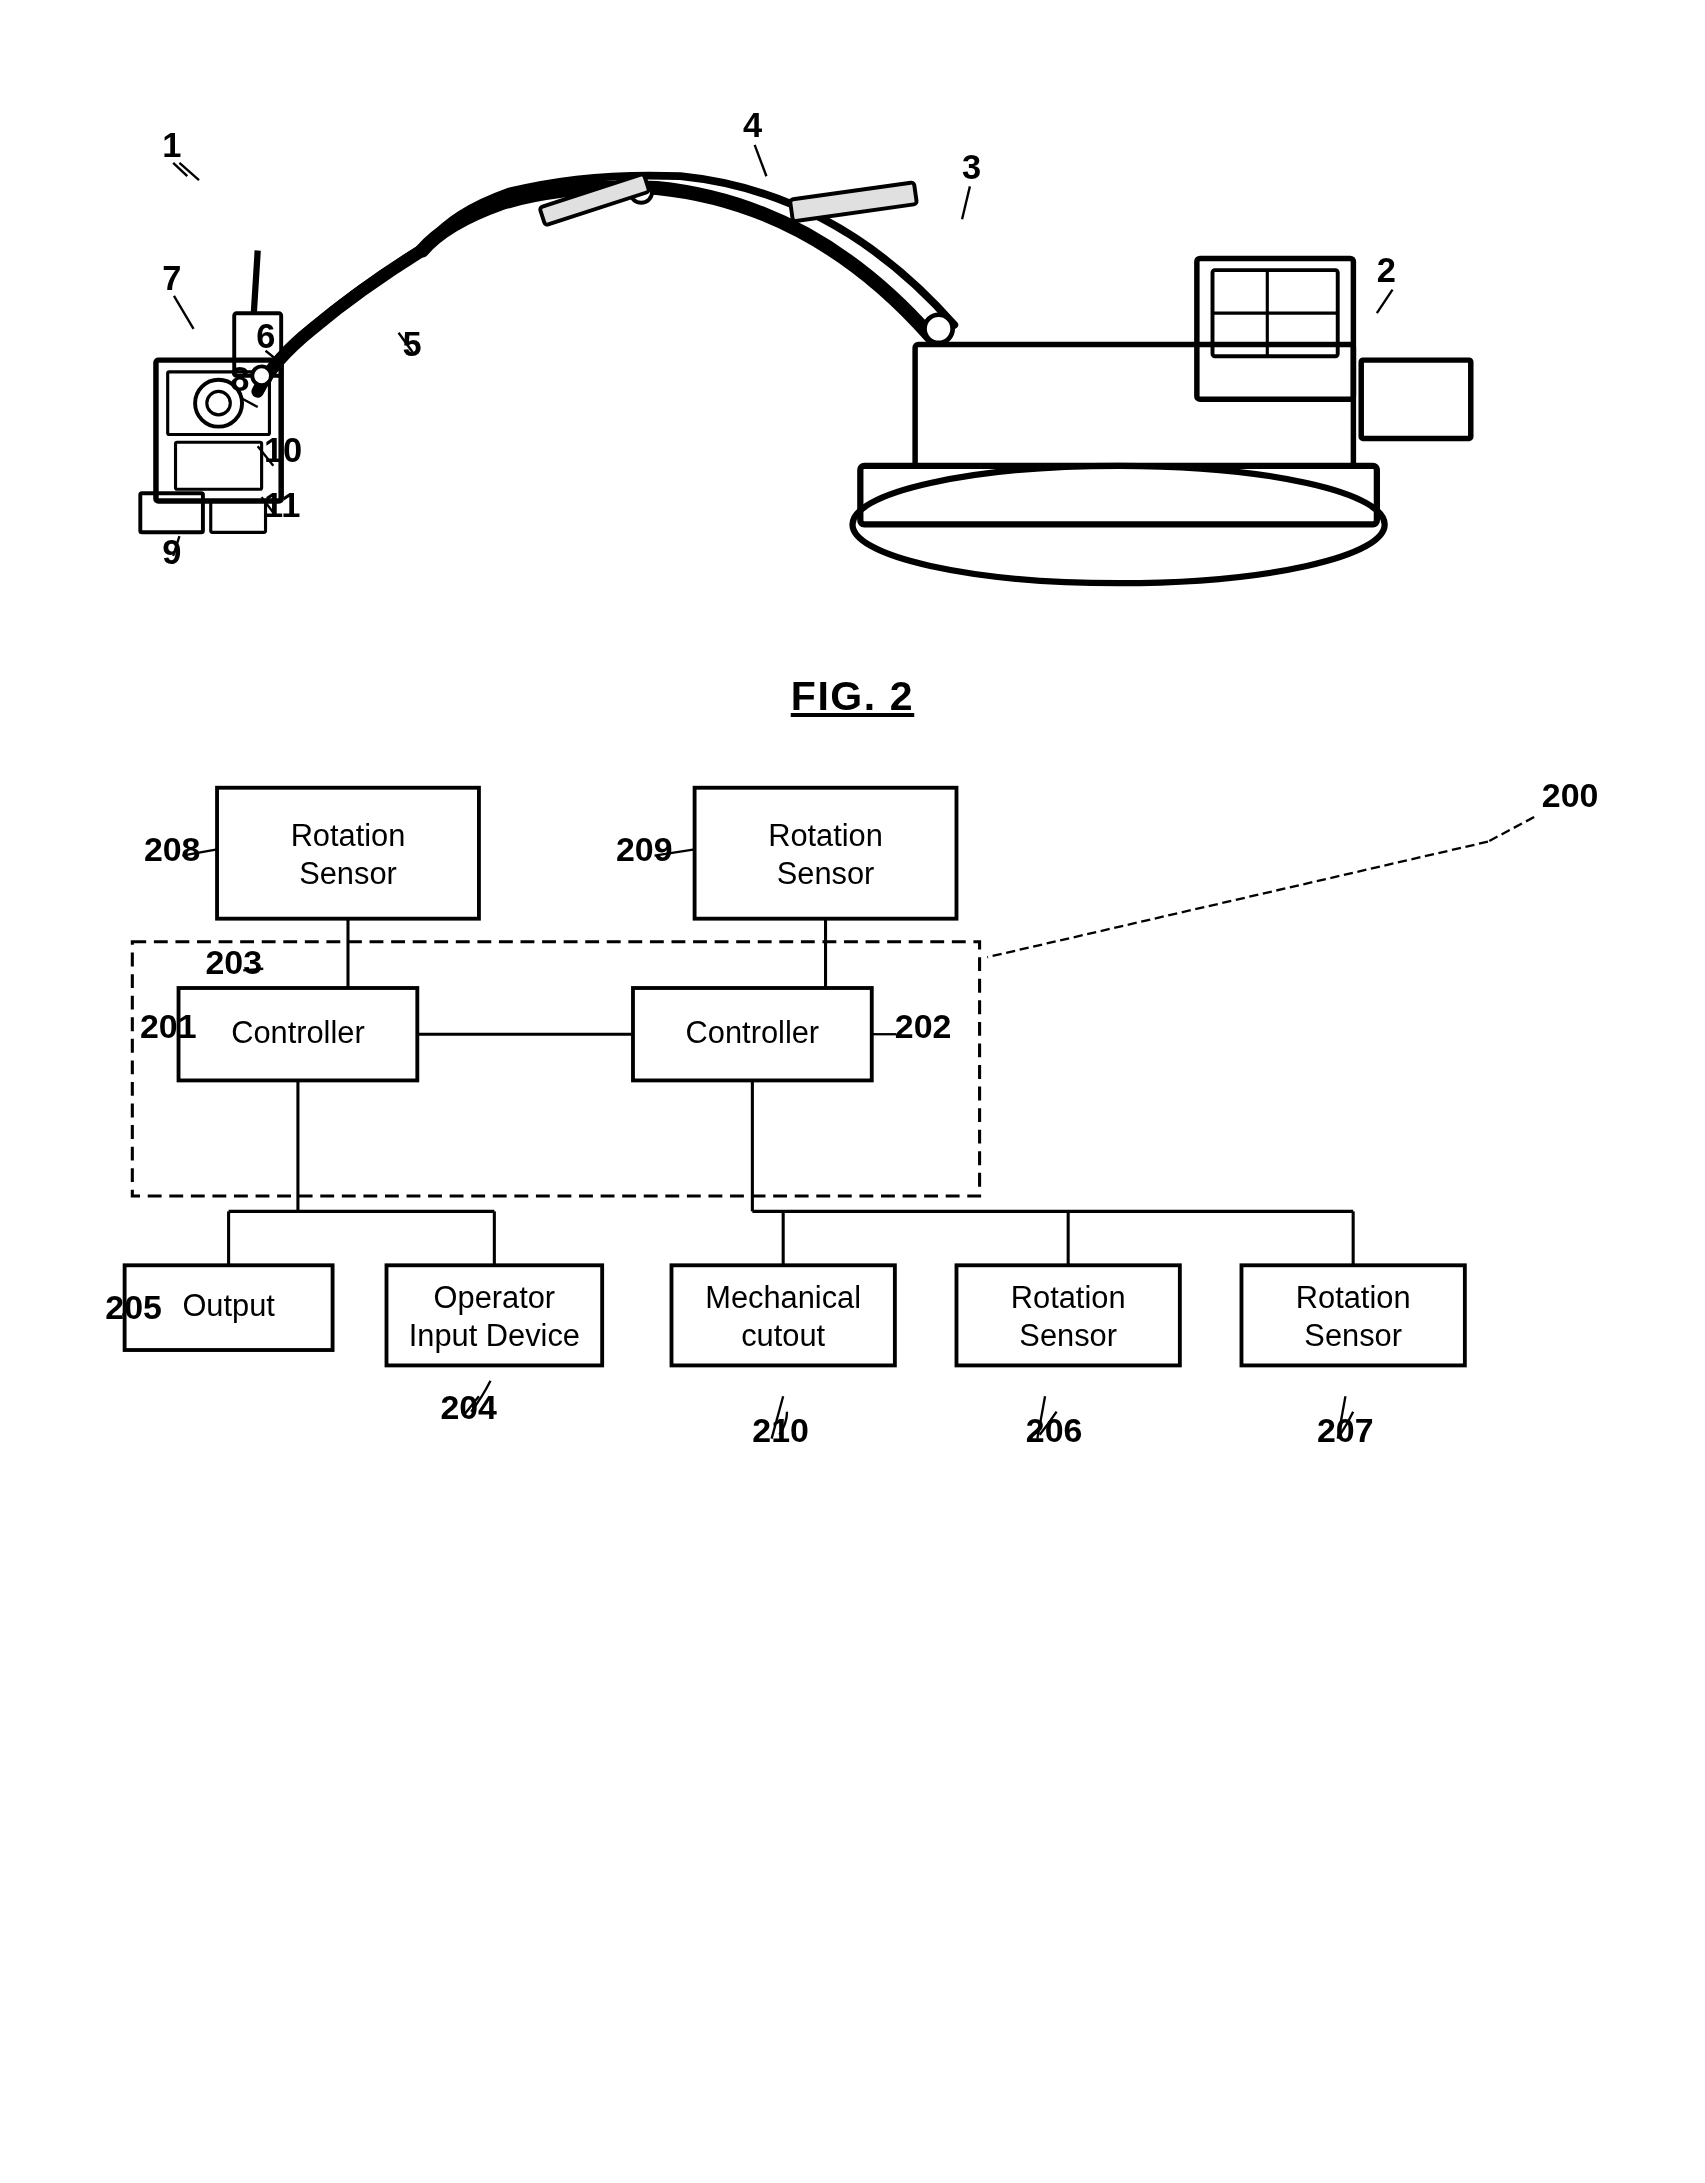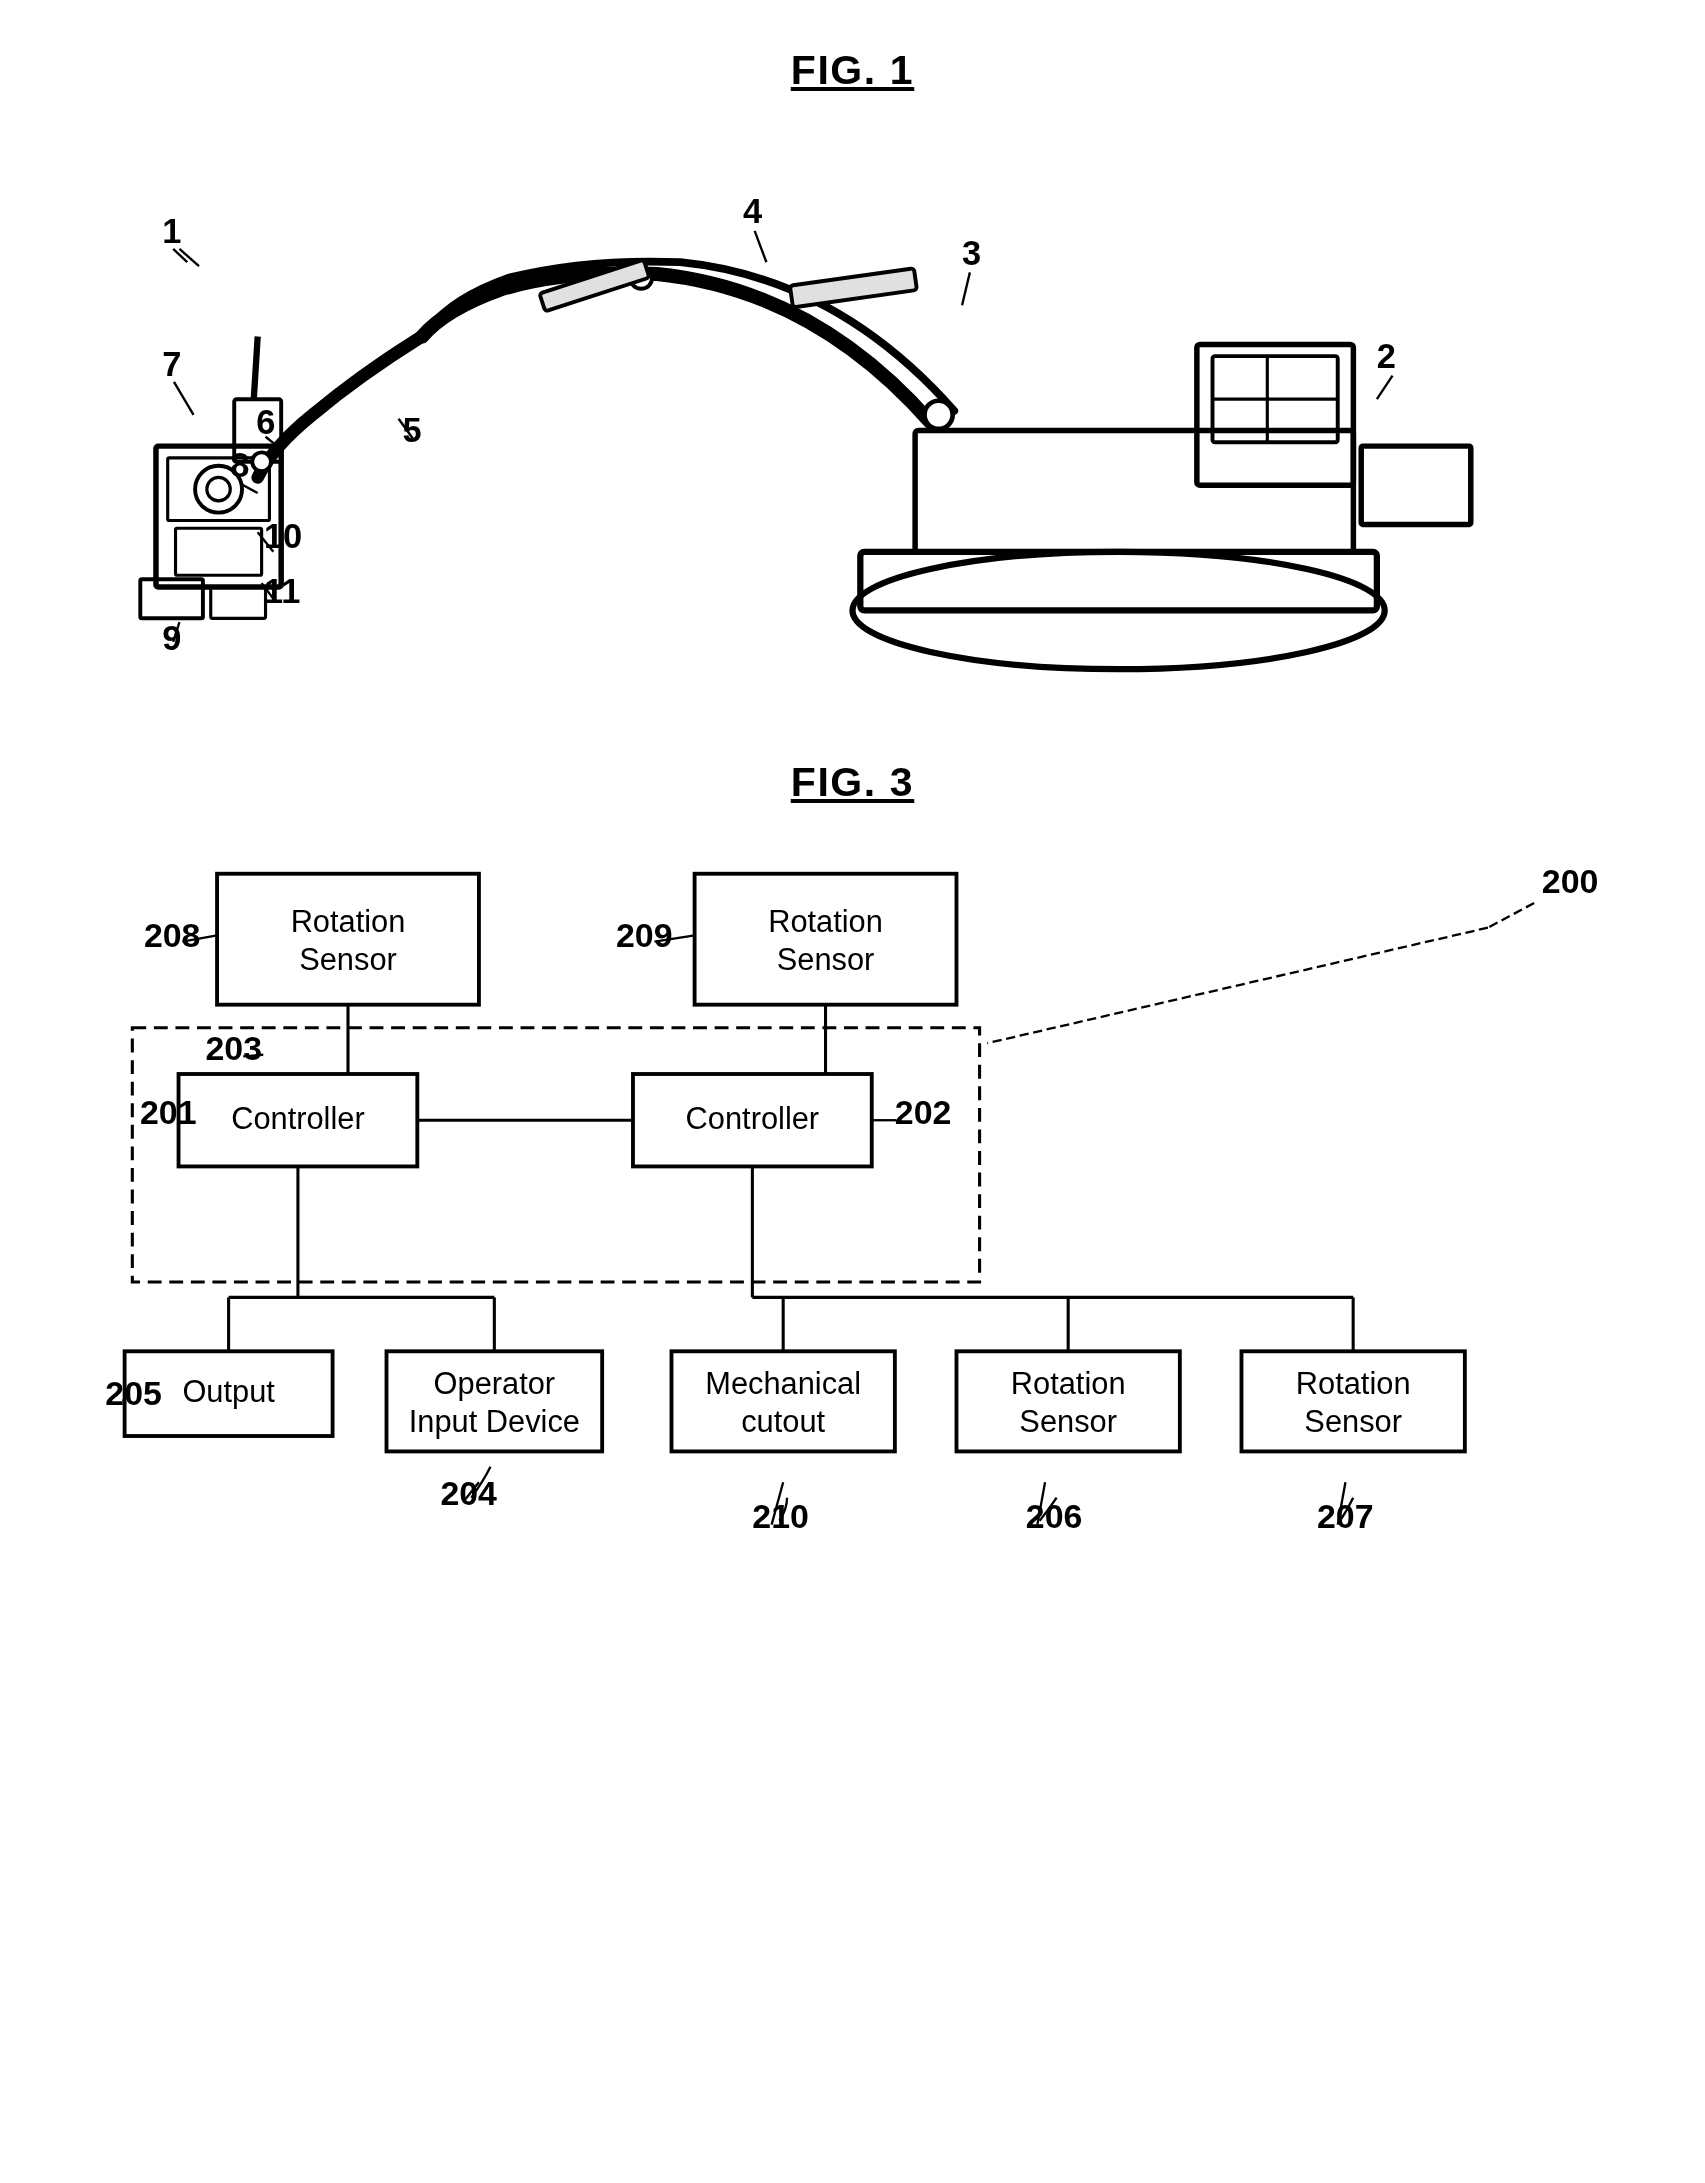--- a/index.html
+++ b/index.html
@@ -45,21 +45,20 @@
     .diagram-container {
       position: relative;
       width: 100%;
       margin-top: 31px;
     }
   </style>
 </head>
 <body>
 
 <div class="fig1-section">
-  <div class="fig-title">FIG. 1</div>
 
   <div class="excavator-container">
 
     <svg width="1487" height="548" viewBox="0 0 1900 700" xmlns="http://www.w3.org/2000/svg">
 
       <ellipse cx="1290" cy="610" rx="340" ry="75" fill="none" stroke="#000" stroke-width="8"></ellipse>
       <rect x="960" y="535" width="660" height="75" fill="none" stroke="#000" stroke-width="8" rx="5"></rect>
 
       <rect x="1030" y="380" width="560" height="155" fill="none" stroke="#000" stroke-width="7" rx="4"></rect>
 
@@ -136,21 +135,21 @@
       <line x1="210" y1="535" x2="190" y2="510" stroke="#000" stroke-width="3"></line>
 
       <text x="198" y="600" font-size="44" font-family="Arial" font-weight="bold">11</text>
       <line x1="210" y1="595" x2="195" y2="575" stroke="#000" stroke-width="3"></line>
 
     </svg>
   </div>
 </div>
 
 <div class="fig2-section">
-  <div class="fig-title">FIG. 3</div>
+  <div class="fig-title">FIG. 2</div>
 
   <div class="diagram-container" style="height: 743px;">
 
     <svg width="100%" height="743" viewBox="0 0 2050 950" xmlns="http://www.w3.org/2000/svg">
 
       <rect x="200" y="30" width="340" height="170" fill="#fff" stroke="#000" stroke-width="5"></rect>
       <text x="370" y="105" text-anchor="middle" font-size="40" font-family="Arial">Rotation</text>
       <text x="370" y="155" text-anchor="middle" font-size="40" font-family="Arial">Sensor</text>
 
       <rect x="820" y="30" width="340" height="170" fill="#fff" stroke="#000" stroke-width="5"></rect>

